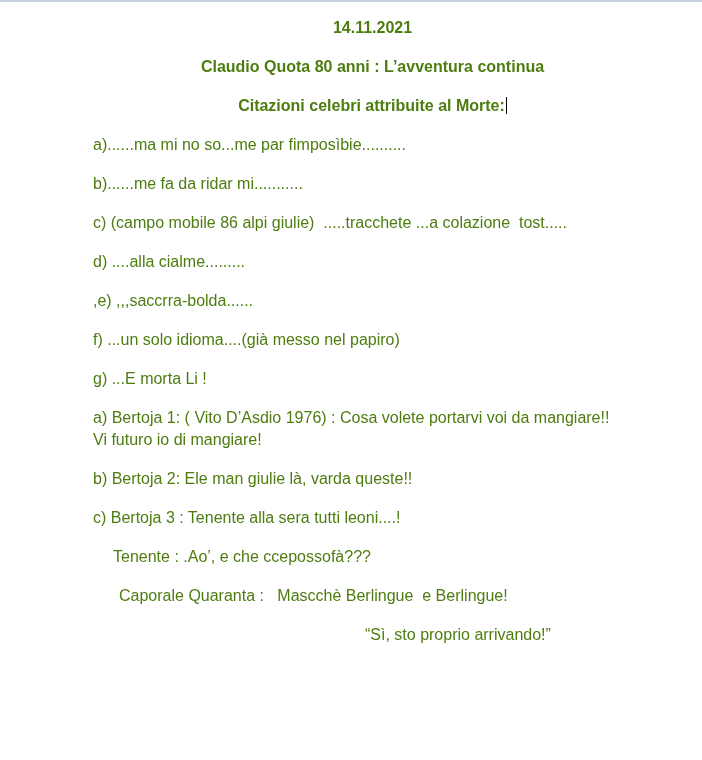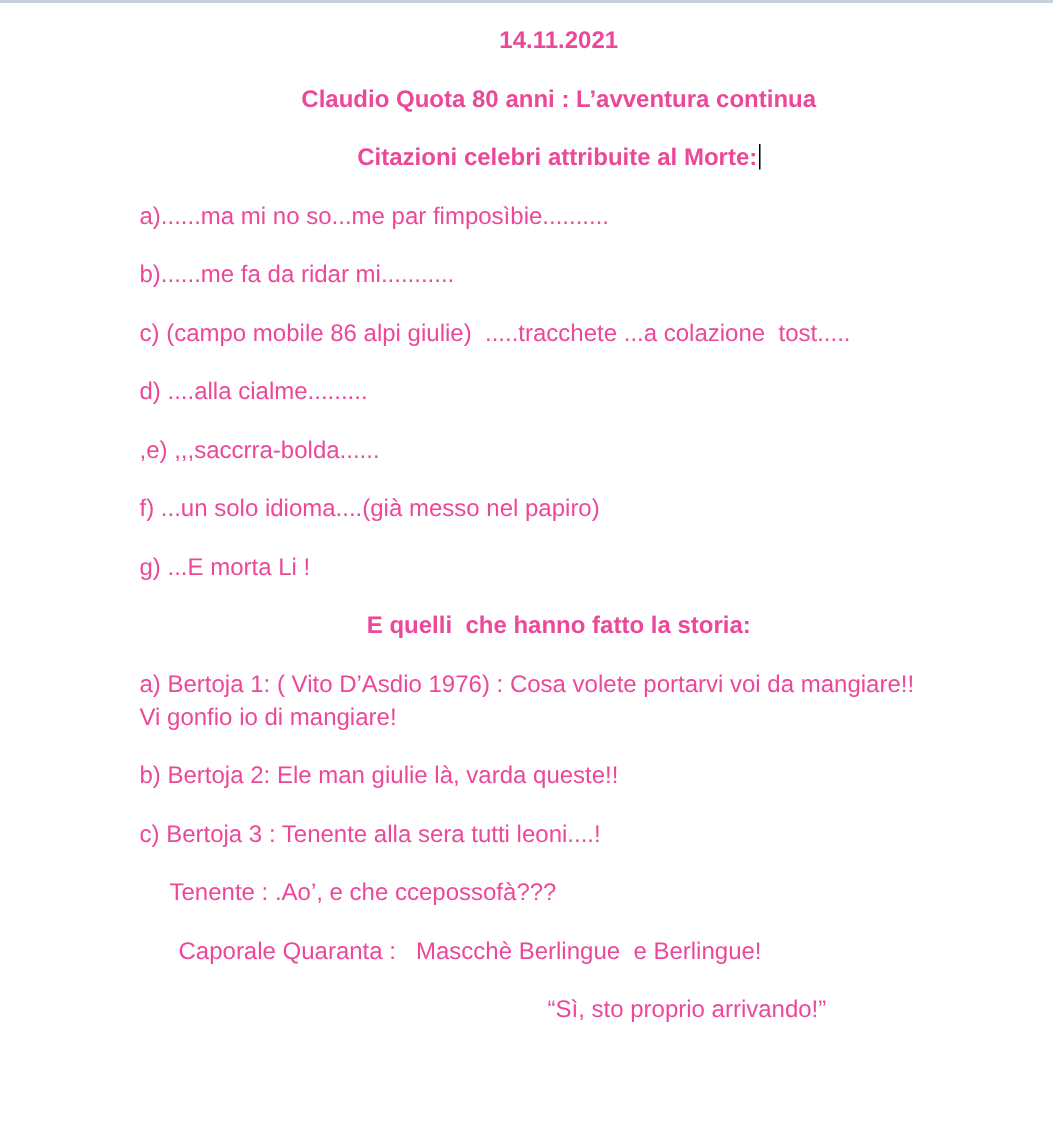--- a/index.html
+++ b/index.html
@@ -3,21 +3,21 @@
 <meta charset="utf-8">
 <style>
   html, body { margin: 0; padding: 0; background: #ffffff; }
   .page {
     position: relative;
     width: 702px;
     height: 760px;
     overflow: hidden;
     background: #ffffff;
     font-family: "Liberation Sans", sans-serif;
-    color: #ec4899;
+    color: #4d7c0f;
   }
   .top-strip {
     position: absolute;
     top: 0; left: 0;
     width: 100%;
     height: 2px;
     background: #c8d0dc;
   }
   .content {
     position: absolute;
@@ -71,23 +71,22 @@
     <p class="line">c) (campo mobile 86 alpi giulie)  .....tracchete ...a colazione  tost.....</p>
 
     <p class="line">d) ....alla cialme.........</p>
 
     <p class="line">,e) ,,,saccrra-bolda......</p>
 
     <p class="line">f) ...un solo idioma....(già messo nel papiro)</p>
 
     <p class="line">g) ...E morta Li !</p>
 
-    <p class="line heading">E quelli  che hanno fatto la storia:</p>
 
-    <p class="line"><span>a) Bertoja 1: ( Vito D’Asdio 1976) : Cosa volete portarvi voi da mangiare!!</span><br><span>Vi gonfio io di mangiare!</span></p>
+    <p class="line"><span>a) Bertoja 1: ( Vito D’Asdio 1976) : Cosa volete portarvi voi da mangiare!!</span><br><span>Vi futuro io di mangiare!</span></p>
 
     <p class="line">b) Bertoja 2: Ele man giulie là, varda queste!!</p>
 
     <p class="line">c) Bertoja 3 : Tenente alla sera tutti leoni....!</p>
 
     <p class="line indent-1">Tenente : .Ao’, e che ccepossofà???</p>
 
     <p class="line indent-2">Caporale Quaranta :   Mascchè Berlingue  e Berlingue!</p>
 
 

